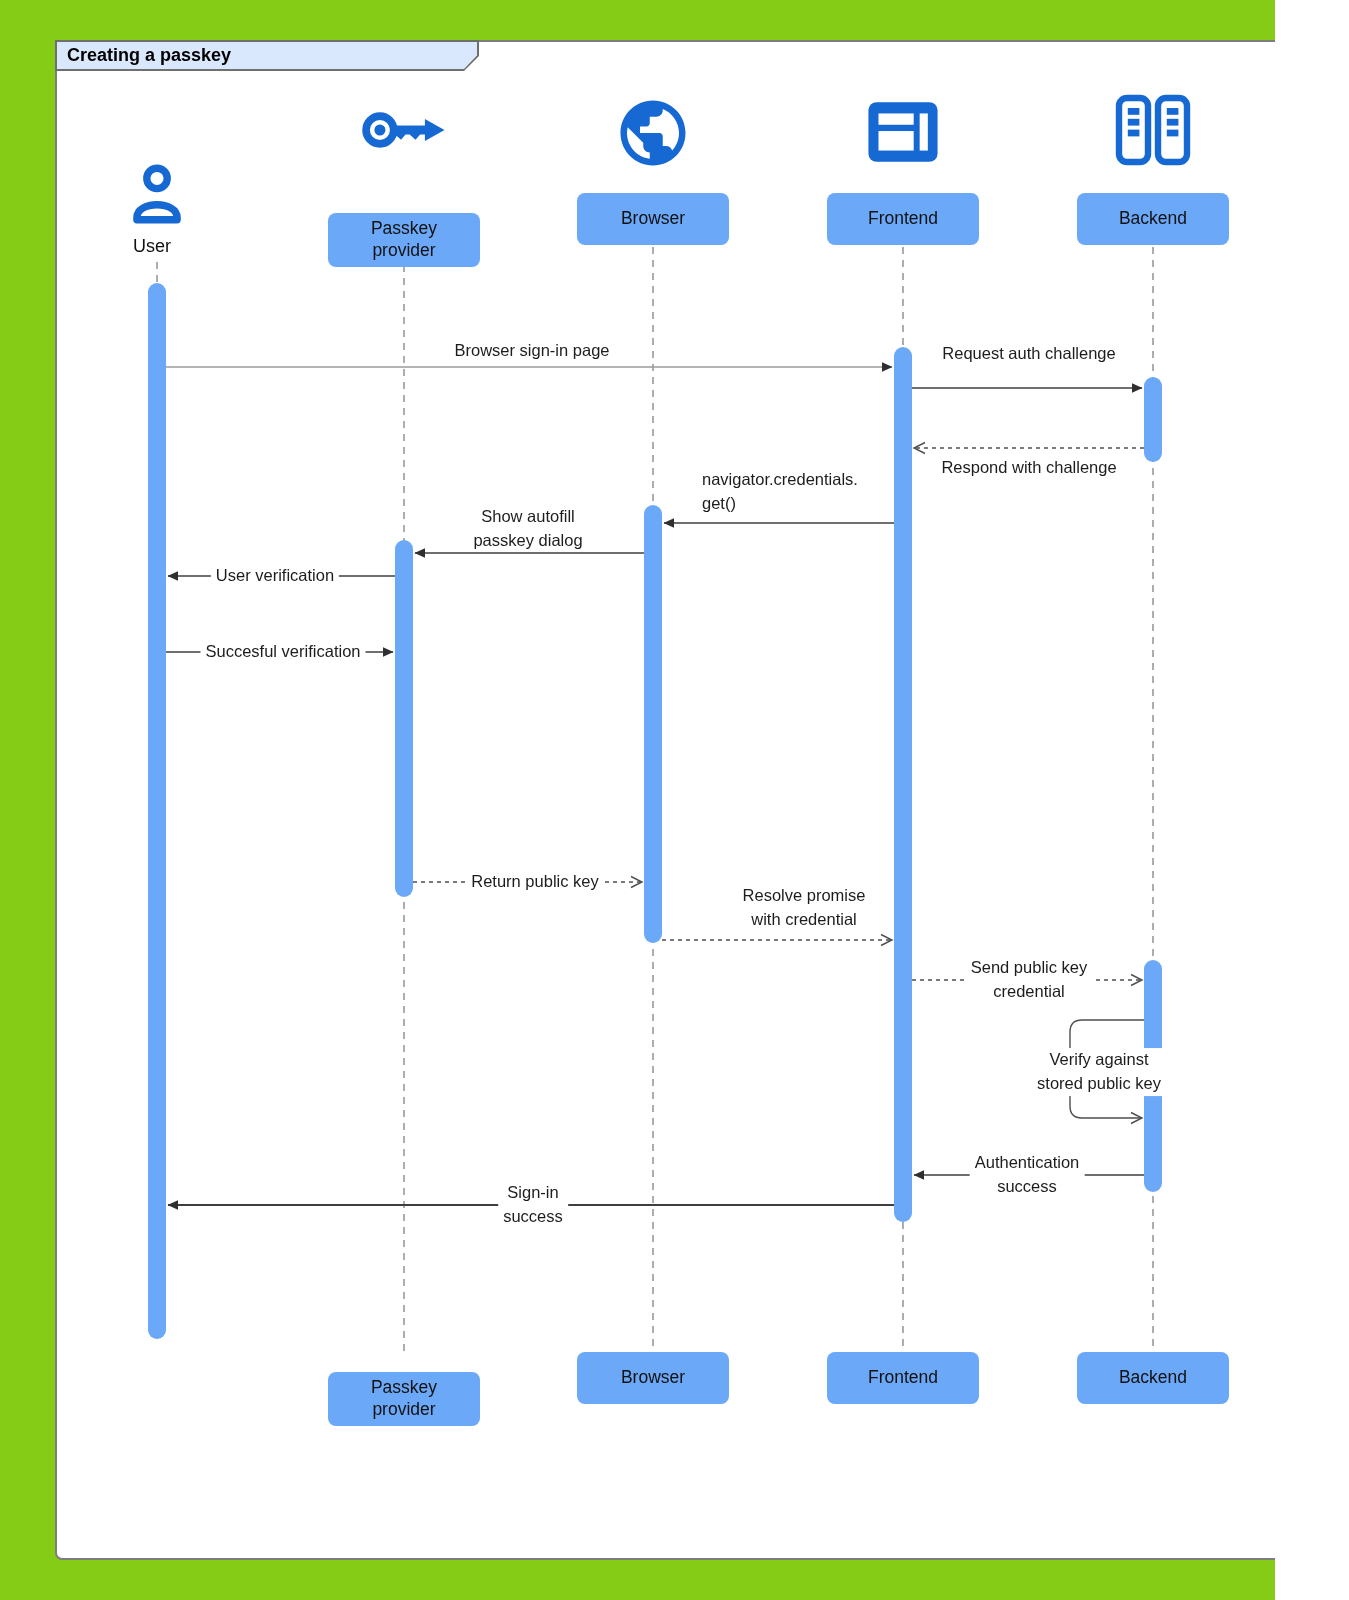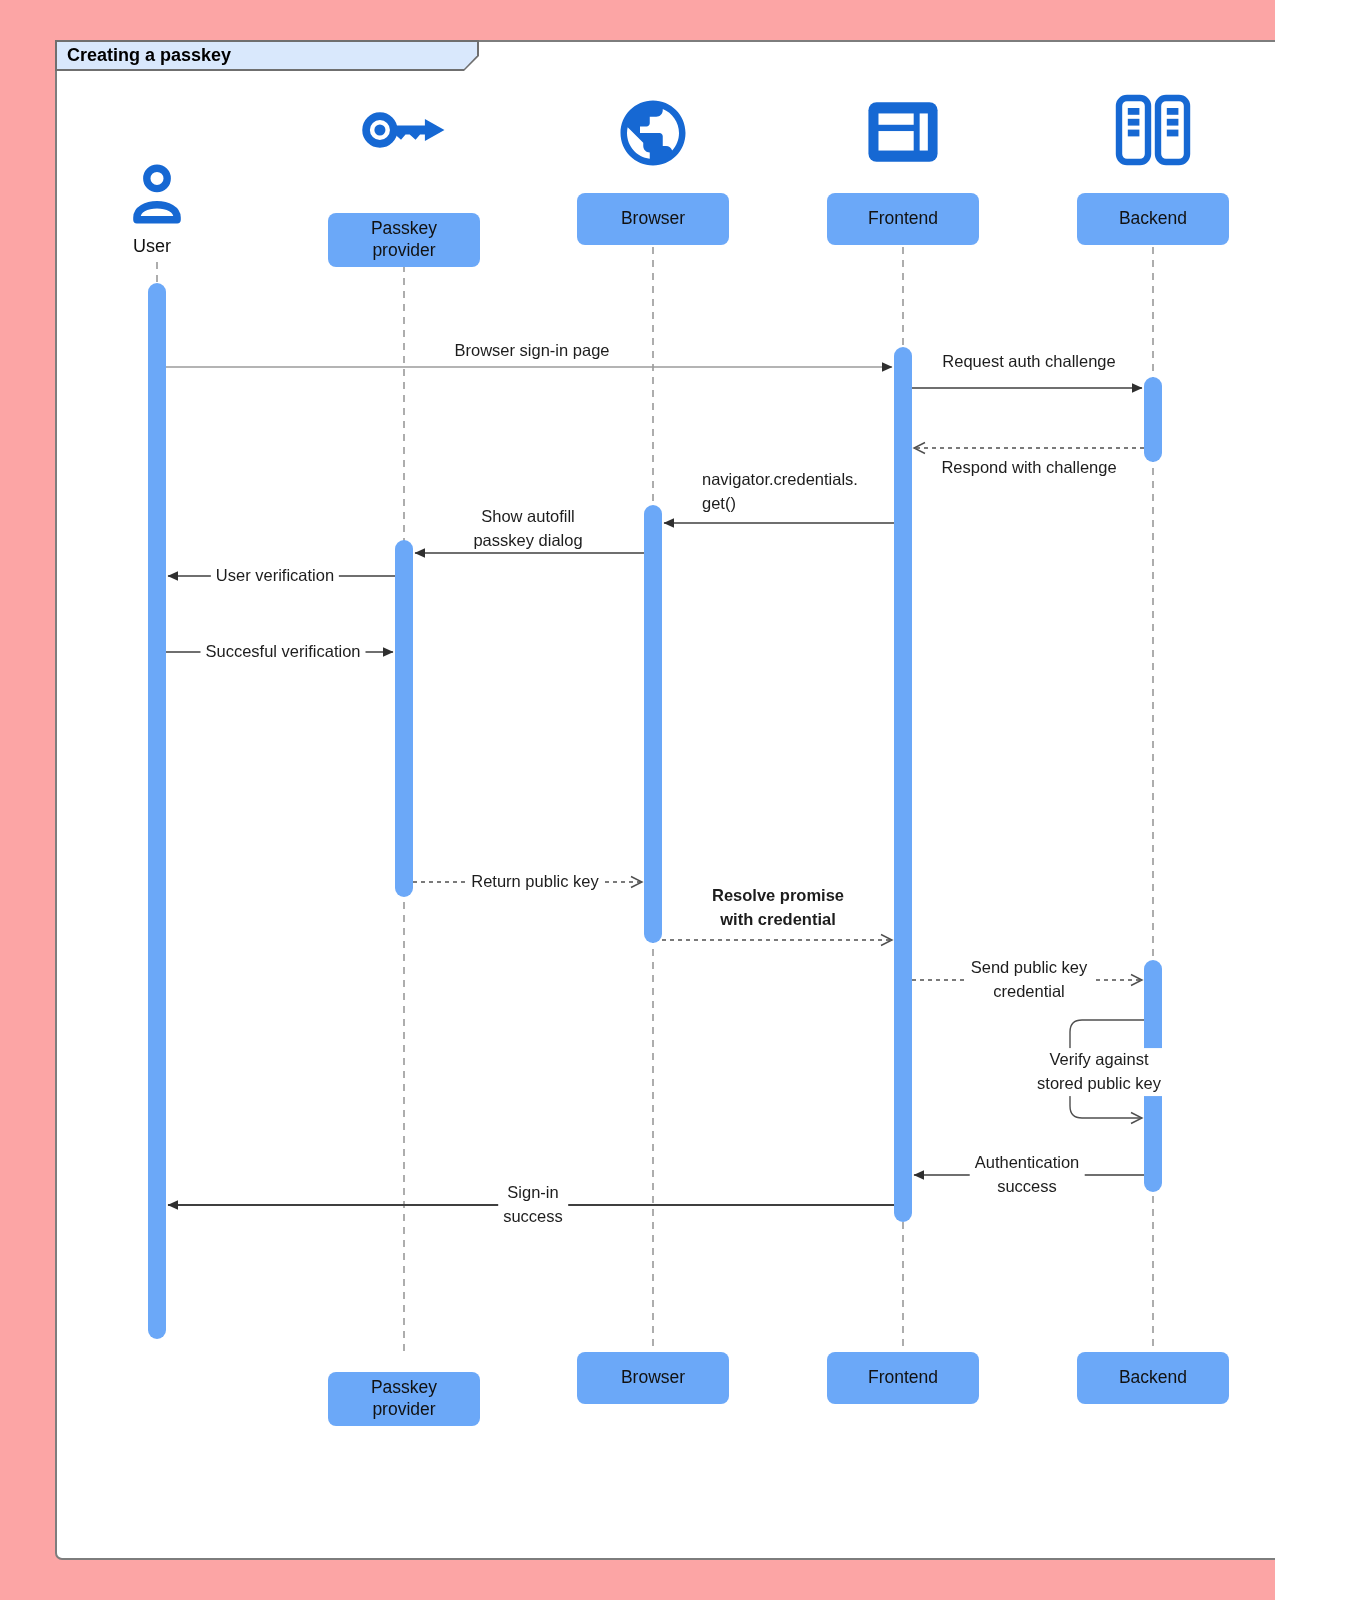--- a/index.html
+++ b/index.html
@@ -1,19 +1,19 @@
 <!DOCTYPE html>
 <html><head>
 <meta charset="utf-8">
 <style>
   html,body { margin:0; padding:0; background:#ffffff; }
   #stage {
     position:relative; width:1275px; height:1600px;
     font-family:"Liberation Sans", sans-serif;
-    color:#1a1a1a; background:#fca5a5; overflow:hidden;
+    color:#1a1a1a; background:#84cc16; overflow:hidden;
   }
   .abs { position:absolute; }
   
   #frame {
     left:55px; top:40px; width:1240px; height:1520px;
     border:2px solid #7d7d7d; border-radius:7px; box-sizing:border-box;
     background:#ffffff;
   }
   
   #tab-outer {
@@ -92,30 +92,30 @@
     <line x1="166" y1="652" x2="393" y2="652" stroke="#3f3f3f" stroke-width="1.6" marker-end="url(#mFill)"></line>
     <line x1="413" y1="882" x2="642" y2="882" stroke="#4f4f4f" stroke-width="1.4" stroke-dasharray="4 4" marker-end="url(#mOpen)"></line>
     <line x1="662" y1="940" x2="892" y2="940" stroke="#4f4f4f" stroke-width="1.4" stroke-dasharray="4 4" marker-end="url(#mOpen)"></line>
     <line x1="912" y1="980" x2="1142" y2="980" stroke="#4f4f4f" stroke-width="1.4" stroke-dasharray="4 4" marker-end="url(#mOpen)"></line>
     <path d="M1144,1020 H1082 Q1070,1020 1070,1032 V1106 Q1070,1118 1082,1118 H1142" fill="none" stroke="#4f4f4f" stroke-width="1.4" marker-end="url(#mOpen)"></path>
     <line x1="1144" y1="1175" x2="914" y2="1175" stroke="#3f3f3f" stroke-width="1.6" marker-end="url(#mFill)"></line>
     <line x1="894" y1="1205" x2="168" y2="1205" stroke="#3f3f3f" stroke-width="1.8" marker-end="url(#mFill)"></line>
   </svg>
 
   <div class="abs msg-label" style="left:532px; top:351px;">Browser sign-in page</div>
-  <div class="abs msg-label" style="left:1029px; top:362px;">Request auth challenge</div>
+  <div class="abs msg-label" style="left:1029px; top:354px;">Request auth challenge</div>
   <div class="abs msg-label" style="left:1029px; top:468px;">Respond with challenge</div>
   <div class="abs msg-label wrap left-align" style="left:702px; top:492px;">navigator.credentials.
 get()</div>
   <div class="abs msg-label wrap" style="left:528px; top:529px;">Show autofill
 passkey dialog</div>
   <div class="abs msg-label bg" style="left:275px; top:576px;">User verification</div>
   <div class="abs msg-label bg" style="left:283px; top:652px;">Succesful verification</div>
   <div class="abs msg-label bg" style="left:535px; top:882px;">Return public key</div>
-  <div class="abs msg-label wrap" style="left:778px; top:908px;font-weight:bold;">Resolve promise
+  <div class="abs msg-label wrap" style="left:804px; top:908px;">Resolve promise
 with credential</div>
   <div class="abs msg-label wrap bg" style="left:1029px; top:980px;">Send public key
 credential</div>
   <div class="abs msg-label wrap bg" style="left:1063px; top:1072px;margin-left:36px;">Verify against
 stored public key</div>
   <div class="abs msg-label wrap bg" style="left:1027px; top:1175px;">Authentication
 success</div>
   <div class="abs msg-label wrap bg" style="left:533px; top:1205px;">Sign-in
 success</div>
 

